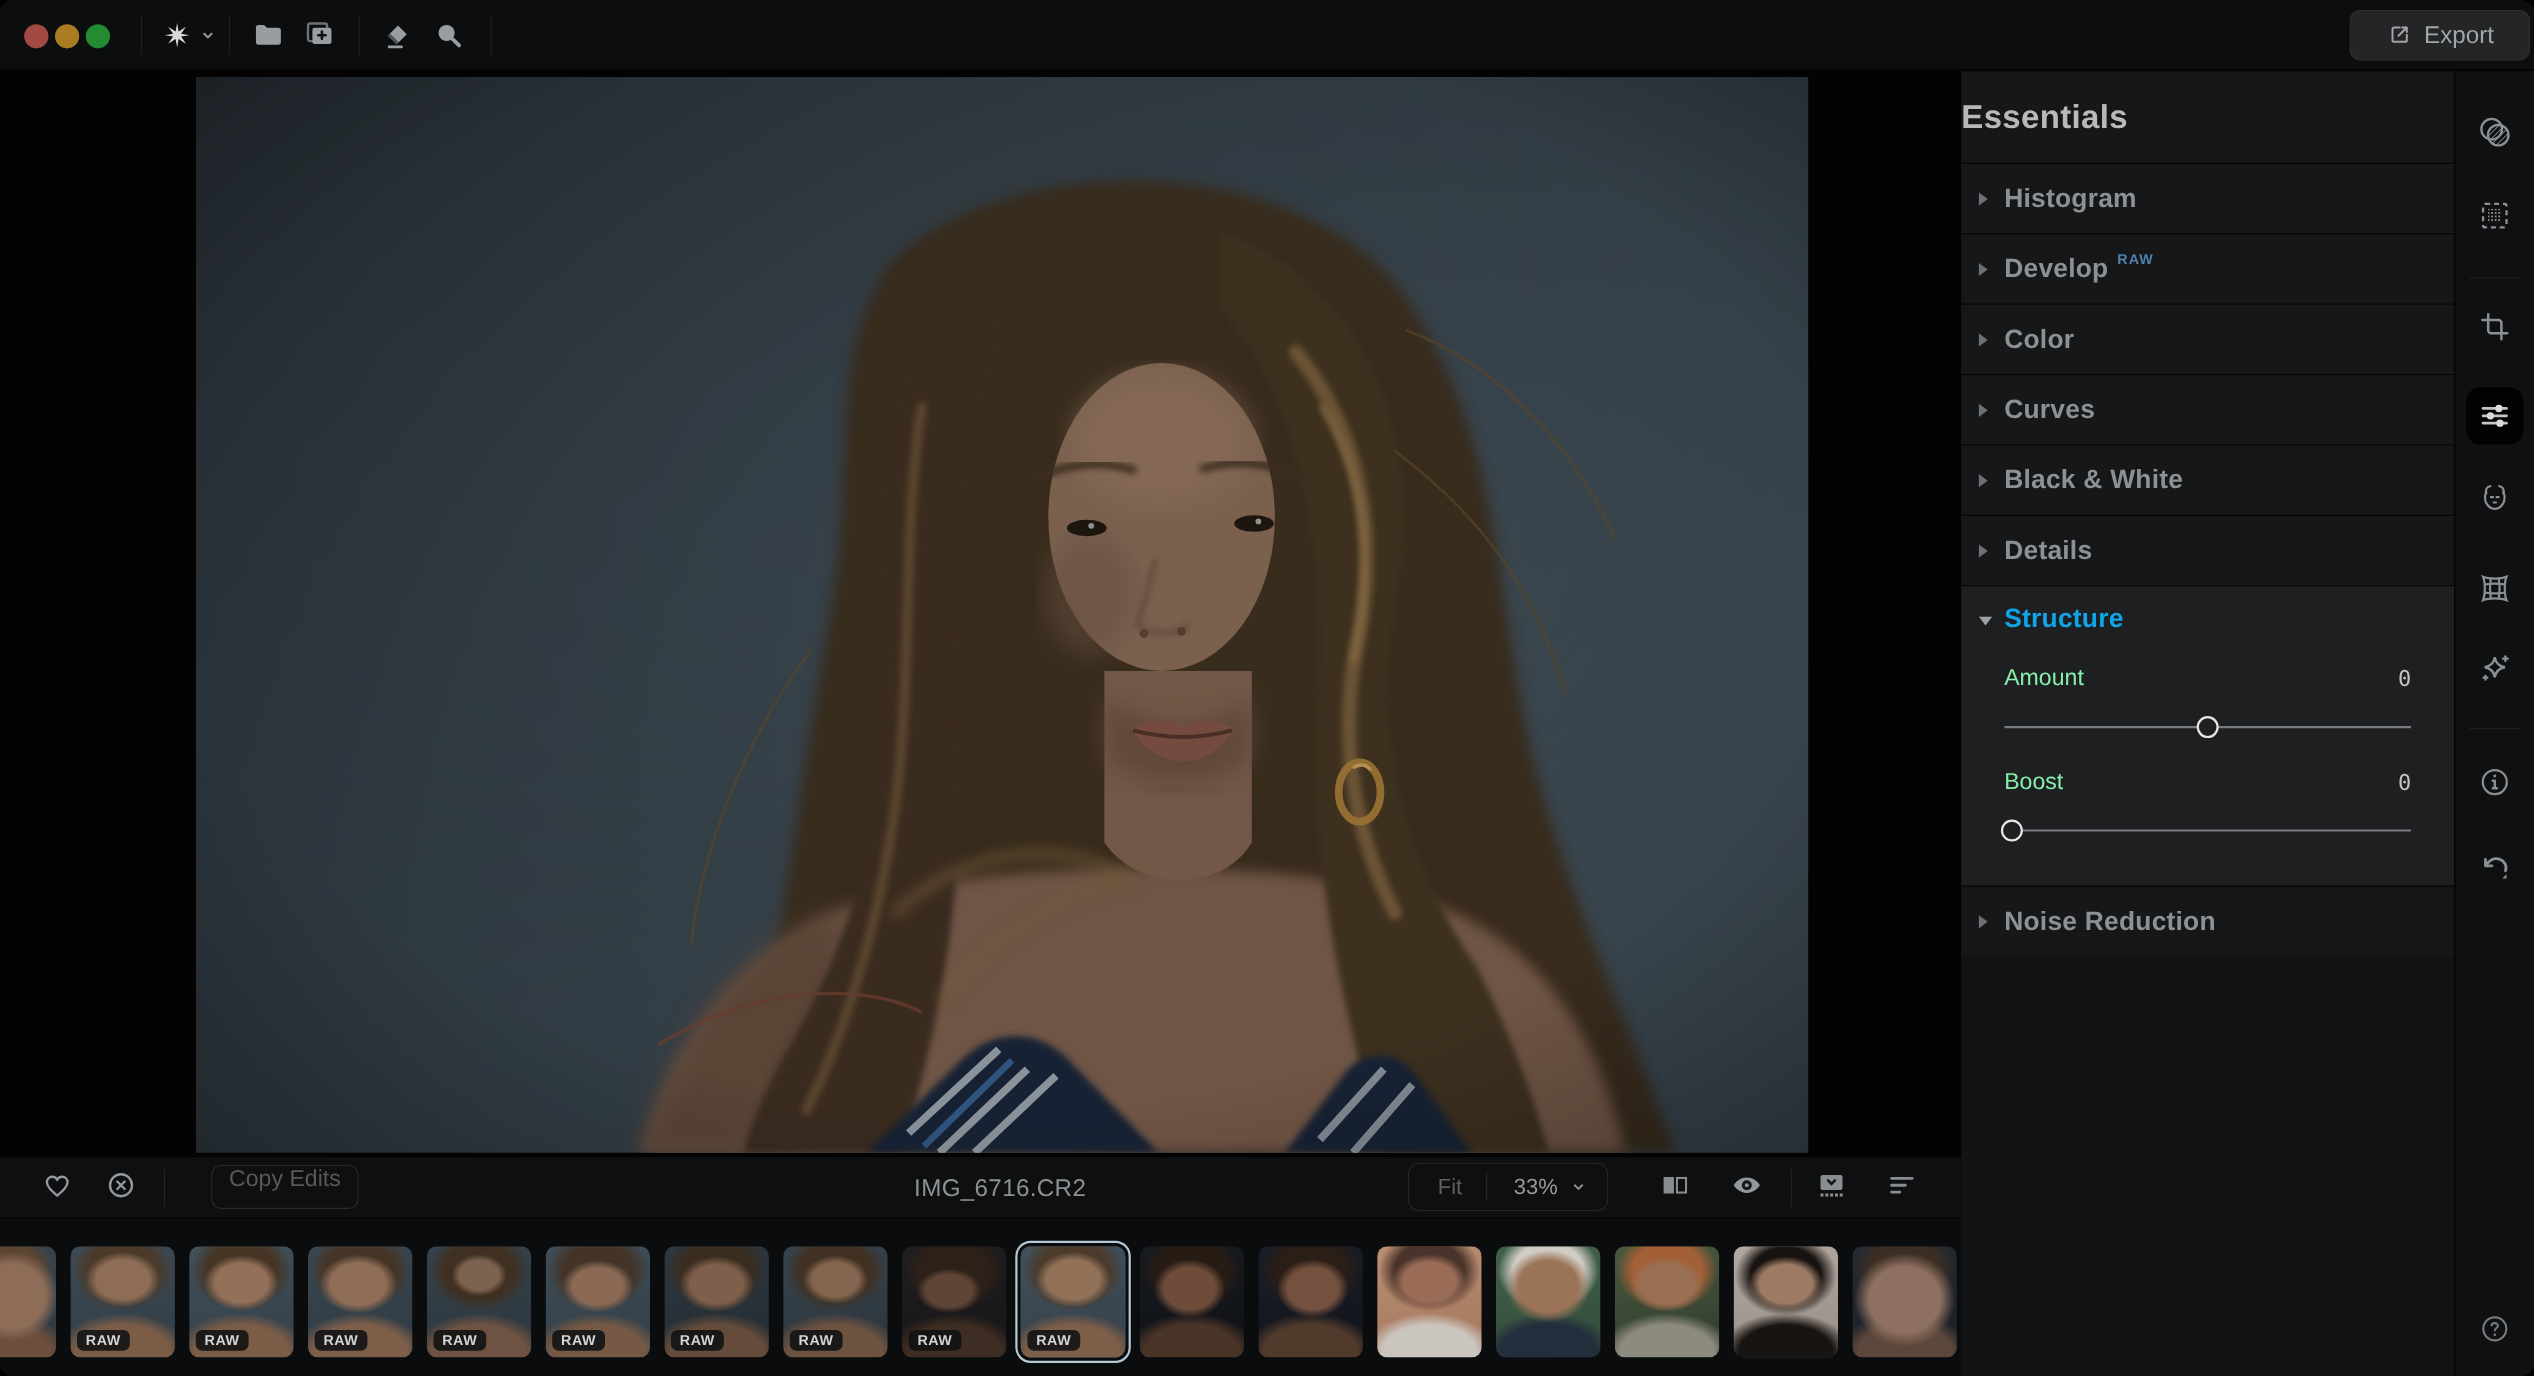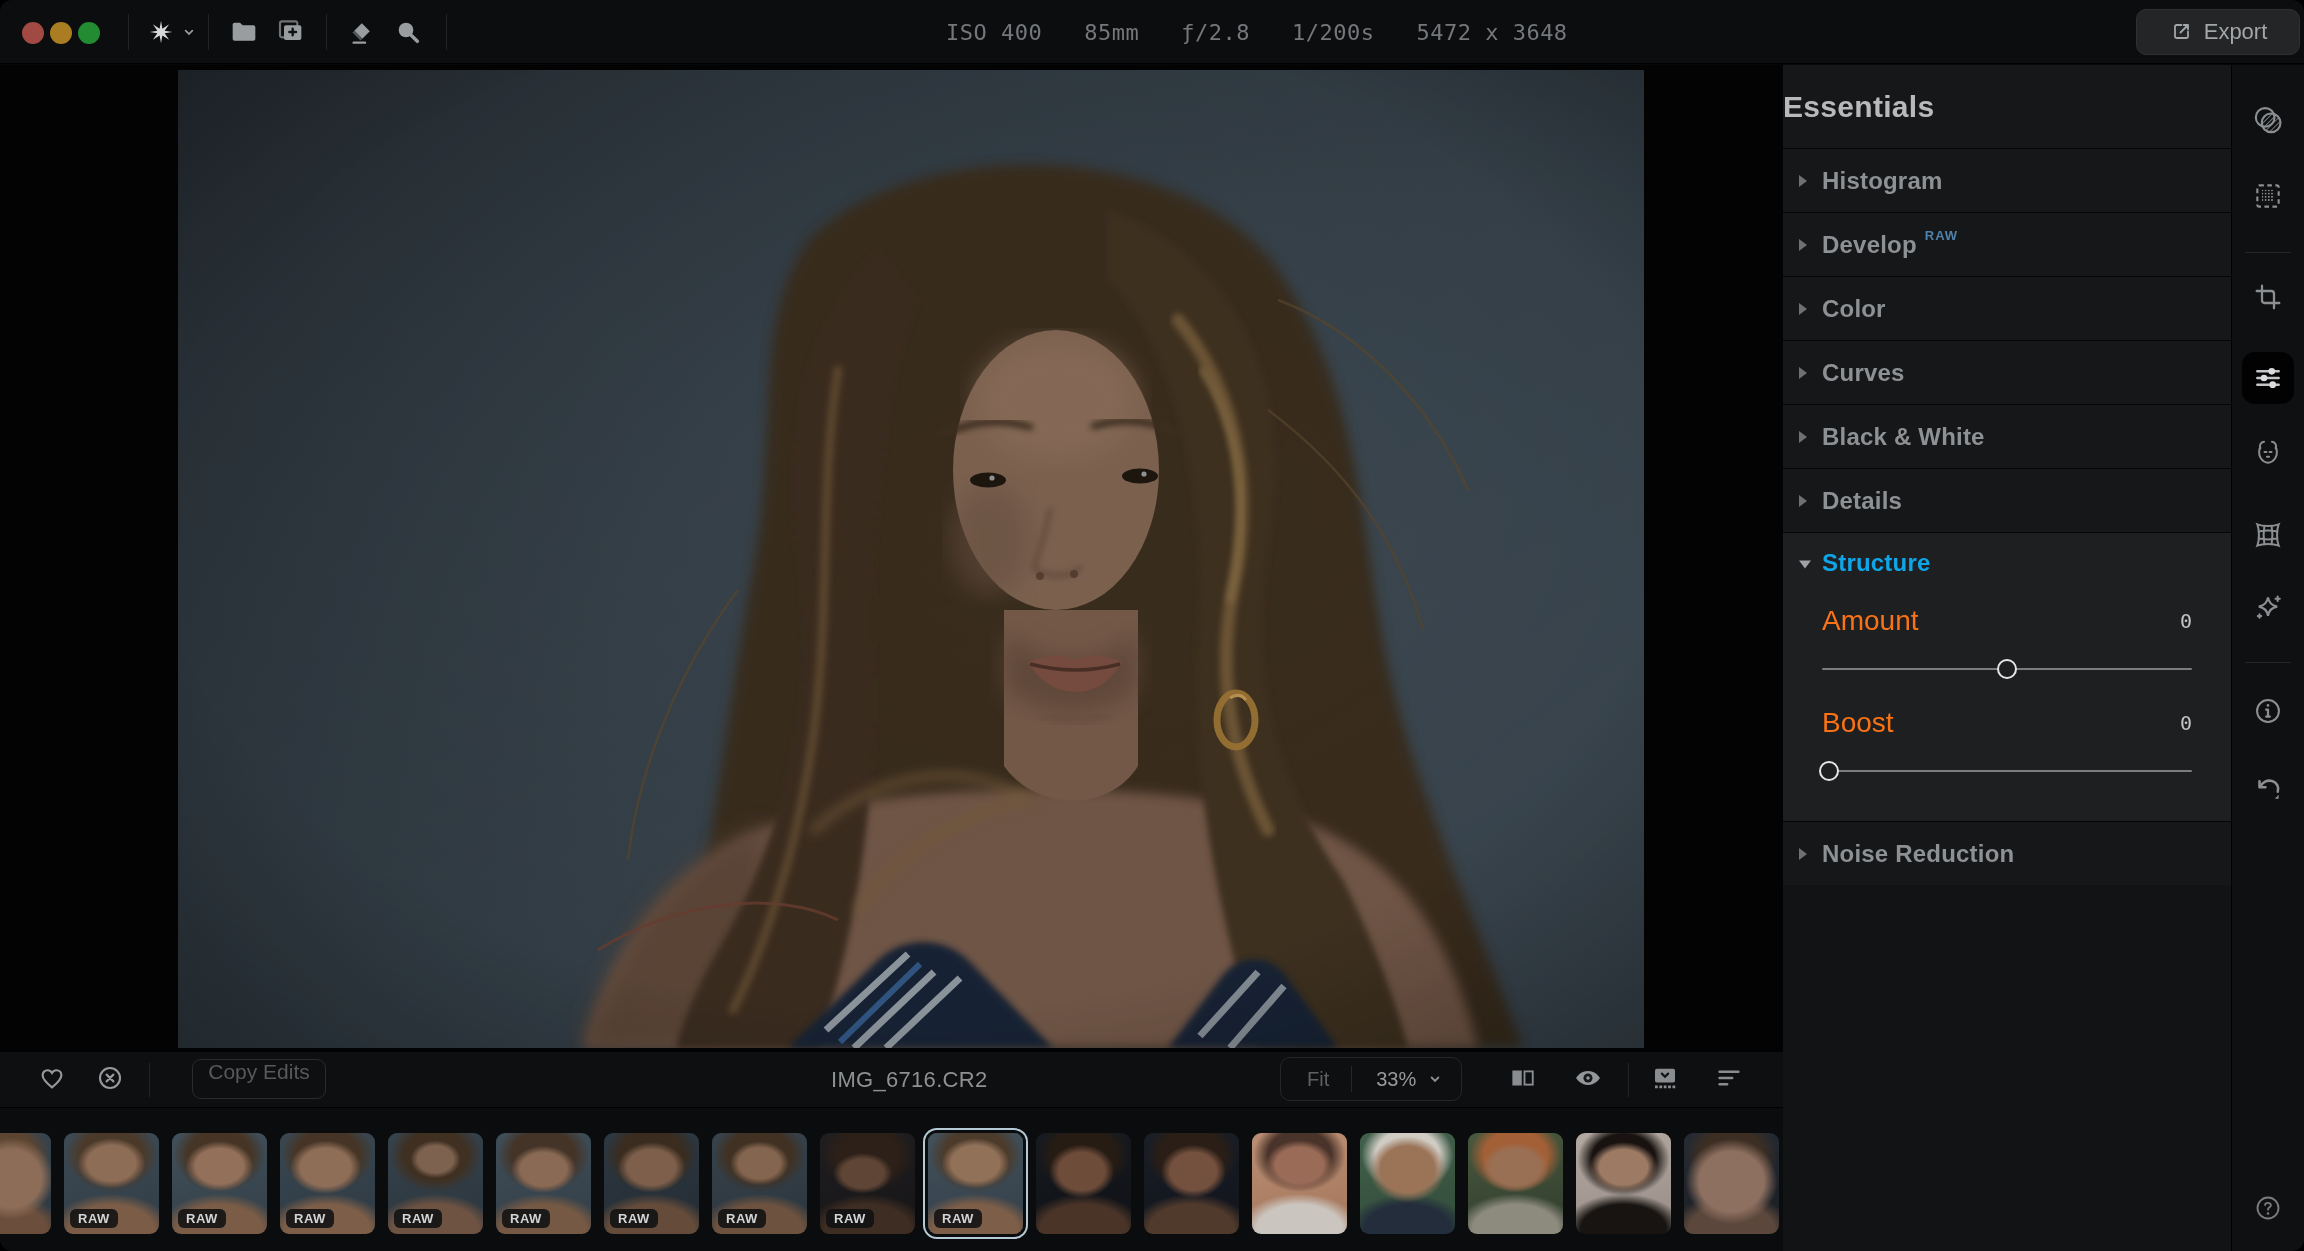--- a/index.html
+++ b/index.html
@@ -55,21 +55,21 @@
   .sec-row { position:relative; height:64px; background:#161718; border-top:1px solid #050607; display:flex; align-items:center; padding-left:39px; }
   .sec-label { color:#8e9194; font-size:24px; font-weight:600; letter-spacing:.2px; }
   .sec-badge { color:#4e81ab; font-size:13px; font-weight:700; letter-spacing:1px; vertical-align:super; margin-left:8px; position:relative; top:-9px; }
   .chev { position:absolute; left:16px; top:50%; }
   .chev-right { transform:translateY(-50%); width:0; height:0; border-left:8px solid #6e7174; border-top:6px solid transparent; border-bottom:6px solid transparent; }
   .chev-down { transform:translateY(-30%); width:0; height:0; border-top:8px solid #9fa2a5; border-left:6px solid transparent; border-right:6px solid transparent; }
   .sec-expanded { position:relative; background:#1e1f21; border-top:1px solid #050607; padding:16px 39px 40px 39px; }
   .sec-expanded .sec-label { color:#0ea5e9; font-weight:700; }
   .ctl { margin-top:28px; }
   .ctl-head { display:flex; justify-content:space-between; align-items:center; }
-  .ctl-label { color:#f97316; font-size:28px; }
+  .ctl-label { color:#86efac; font-size:21px; }
   .ctl-value { color:#c2c4c6; font-size:20px; font-family:"DejaVu Sans Mono", monospace; }
   .ctl-slider { position:relative; margin-top:22px; height:20px; }
   .ctl-track { position:absolute; left:0; right:0; top:9px; height:2px; background:#7a7d80; border-radius:1px; }
   .ctl-knob { position:absolute; top:0; width:20px; height:20px; border-radius:50%; border:2px solid #e4e6e8; background:#1e1f21; margin-left:-10px; }
 
   
   .iconstrip { position:absolute; left:2231px; top:65px; width:73px; height:1186px; background:#0f1011; border-left:1px solid #020203; }
   .strip-icon { position:absolute; left:50%; transform:translate(-50%,-50%); color:#8c8f92; display:flex; }
   .strip-div { position:absolute; left:13px; width:46px; height:1px; background:#232527; }
   .strip-active-bg { position:absolute; left:50%; transform:translate(-50%,-50%); width:52px; height:52px; background:#020203; border-radius:13px; }
@@ -124,27 +124,20 @@
     </div>
     <div class="tb-icon" style="left:392px">
       <svg width="32" height="32" viewBox="0 0 24 24">
           <circle cx="10.5" cy="10.5" r="5.5" fill="#9a9da0"></circle>
           <path d="M14.6 14.6 L19 19" stroke="#9a9da0" stroke-width="2.6" stroke-linecap="round"></path>
         </svg>
     </div>
 
     <div class="tb-div" style="left:446px"></div>
 
-    <div class="exif">
-      <span>ISO 400</span>
-      <span>85mm</span>
-      <span>ƒ/2.8</span>
-      <span>1/200s</span>
-      <span>5472 x 3648</span>
-    </div>
 
     <div class="export-btn">
       <span style="display:flex">
         <svg width="24" height="24" viewBox="0 0 24 24" fill="none" stroke="#a3a6a8" stroke-width="1.8" stroke-linecap="round" stroke-linejoin="round">
             <path d="M12.5 5 H7.5 C6.7 5 6 5.7 6 6.5 V16.5 C6 17.3 6.7 18 7.5 18 H17.5 C18.3 18 19 17.3 19 16.5 V11.5 M11.5 12.5 L19 5 M19 5 H14.8 M19 5 V9.2"></path>
           </svg>
       </span>
       <span>Export</span>
     </div>
   </div>

